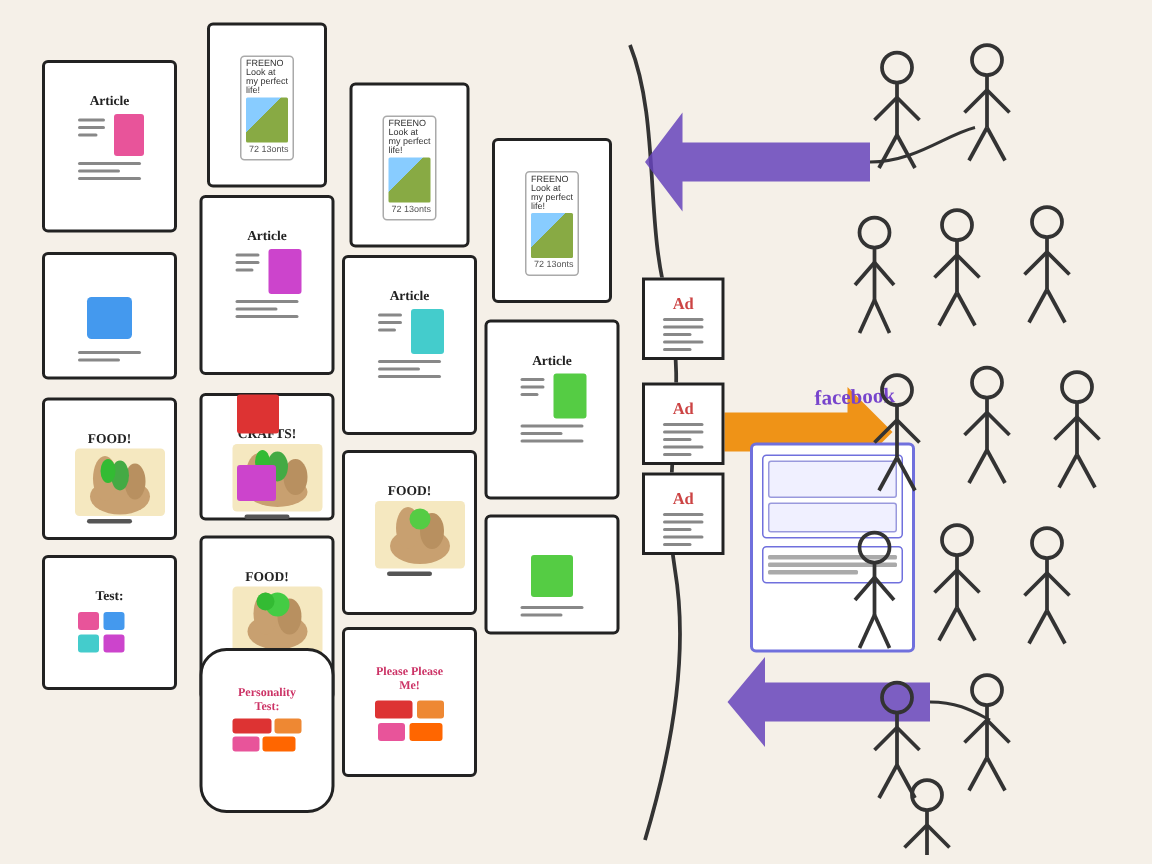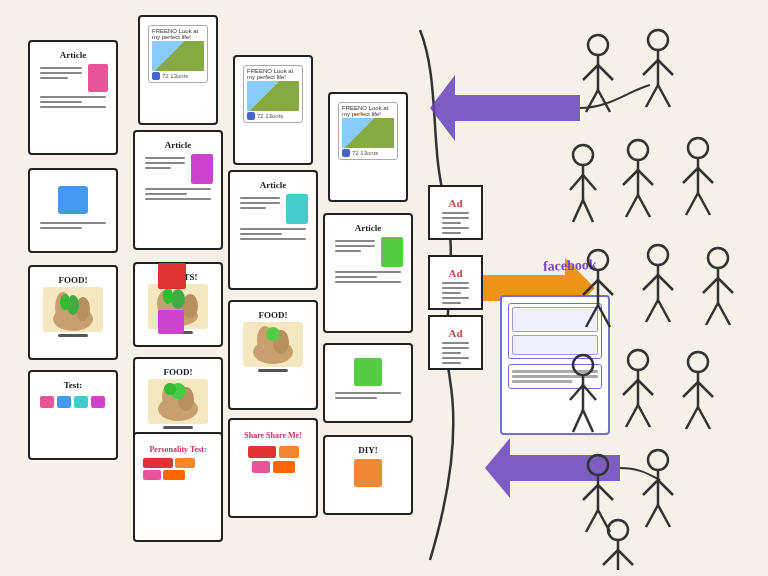--- a/index.html
+++ b/index.html
@@ -17,21 +17,21 @@
       height: 576px;
       position: relative;
     }
 
     
     .sketch-card {
       position: absolute;
       border: 2px solid #222;
       border-radius: 4px;
       background: #fff;
-      padding: 8px;
+      padding: 20px;
     }
 
     
     
     .col1-article {
       left: 28px; top: 40px;
       width: 90px; height: 115px;
     }
     .col1-blue-box {
       left: 28px; top: 168px;
@@ -58,21 +58,21 @@
     .col2-crafts {
       left: 133px; top: 262px;
       width: 90px; height: 85px;
     }
     .col2-food2 {
       left: 133px; top: 357px;
       width: 90px; height: 110px;
     }
     .col2-personality {
       left: 133px; top: 432px;
-      width: 90px; height: 110px;
+      width: 90px; height: 110px; border-radius: 18px;
     }
 
     
     .col3-fb2 {
       left: 233px; top: 55px;
       width: 80px; height: 110px;
     }
     .col3-article {
       left: 228px; top: 170px;
       width: 90px; height: 120px;
@@ -452,21 +452,21 @@
         <ellipse cx="38" cy="20" rx="8" ry="12" fill="#b89060"></ellipse>
         <circle cx="30" cy="12" r="7" fill="#55cc44"></circle>
       </svg>
     </div>
     <div style="display:flex;justify-content:center;margin-top:2px;">
       <div style="width:30px;height:3px;background:#555;border-radius:2px;"></div>
     </div>
   </div>
 
   <div class="sketch-card col3-please">
-    <div class="please-share-text">Share Share Me!</div>
+    <div class="please-share-text">Please Please Me!</div>
     <div style="display:flex;gap:3px;margin-top:6px;justify-content:center;">
       <div class="color-block rect-red" style="width:28px;height:12px;border-radius:2px;"></div>
       <div class="color-block rect-orange" style="width:20px;height:12px;border-radius:2px;"></div>
     </div>
     <div style="display:flex;gap:3px;margin-top:3px;justify-content:center;">
       <div class="color-block rect-pink" style="width:18px;height:12px;border-radius:2px;"></div>
       <div class="color-block rect-orange2" style="width:22px;height:12px;border-radius:2px;"></div>
     </div>
   </div>
 
@@ -499,26 +499,20 @@
   </div>
 
   <div class="sketch-card col4-green">
     <div style="display:flex;justify-content:center;margin-top:5px;">
       <div class="color-block rect-green" style="width:28px;height:28px;border-radius:2px;"></div>
     </div>
     <div class="card-line" style="margin-top:6px;"></div>
     <div class="card-line short"></div>
   </div>
 
-  <div class="sketch-card col4-diy">
-    <div class="card-title">DIY!</div>
-    <div style="display:flex;justify-content:center;margin-top:4px;">
-      <div class="color-block rect-orange" style="width:28px;height:28px;border-radius:3px;"></div>
-    </div>
-  </div>
 
   <div class="ad-box ad1">
     <div class="ad-label">Ad</div>
     <div class="card-line"></div>
     <div class="card-line"></div>
     <div class="card-line short"></div>
     <div class="card-line"></div>
     <div class="card-line short"></div>
   </div>
   <div class="ad-box ad2">

